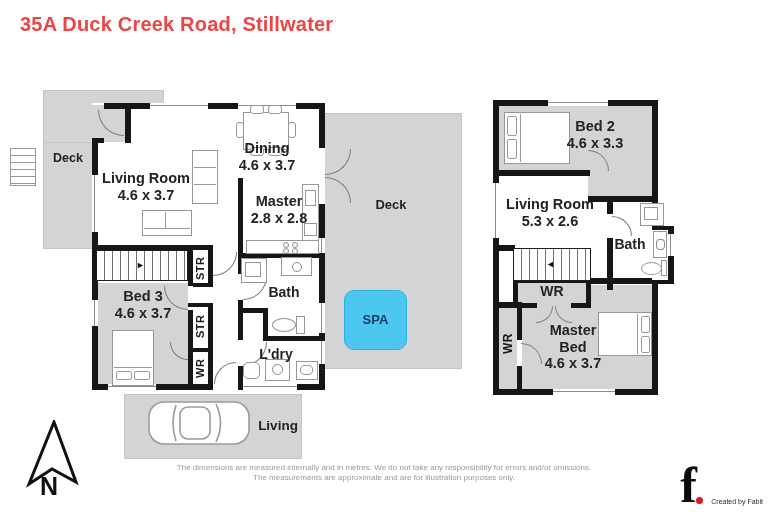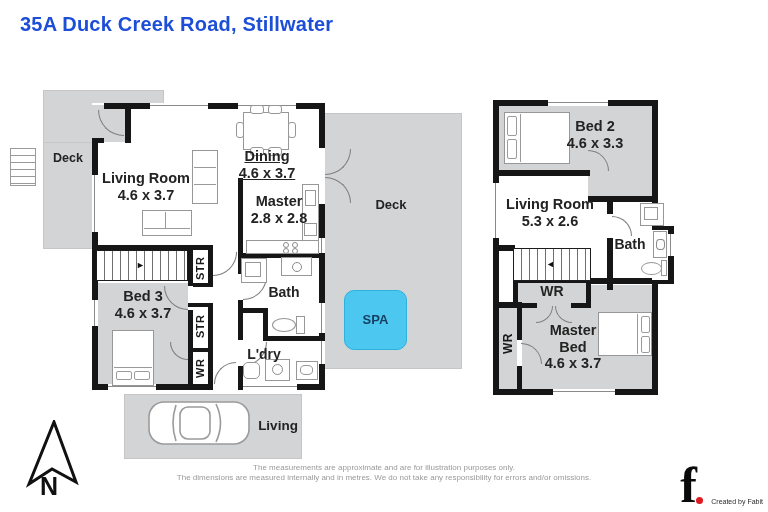--- a/index.html
+++ b/index.html
@@ -20,21 +20,21 @@
   .stairs{position:absolute;box-sizing:border-box;border:1.5px solid #1c1c1c;
           background:repeating-linear-gradient(90deg,#fff 0 7px,#707070 7px 8px);}
   .stair-arrow{position:absolute;font-size:9px;color:#111;line-height:1;}
   .arc-br{position:absolute;border-right:1.2px solid #7e7e7e;border-bottom:1.2px solid #7e7e7e;border-radius:0 0 100% 0;box-sizing:border-box;}
   .arc-bl{position:absolute;border-left:1.2px solid #7e7e7e;border-bottom:1.2px solid #7e7e7e;border-radius:0 0 0 100%;box-sizing:border-box;}
   .arc-tr{position:absolute;border-top:1.2px solid #7e7e7e;border-right:1.2px solid #7e7e7e;border-radius:0 100% 0 0;box-sizing:border-box;}
   .arc-tl{position:absolute;border-top:1.2px solid #7e7e7e;border-left:1.2px solid #7e7e7e;border-radius:100% 0 0 0;box-sizing:border-box;}
   .pillow{position:absolute;background:#fff;border:1px solid #9b9b9b;border-radius:2px;box-sizing:border-box;}
   .bedline{position:absolute;background:#9b9b9b;}
   .circle{position:absolute;border:1px solid #8a8a8a;border-radius:50%;background:#fff;box-sizing:border-box;}
-  .title{position:absolute;left:20px;top:13px;font-size:20px;font-weight:600;color:#1d4ed8;letter-spacing:.2px;}
+  .title{position:absolute;left:20px;top:13px;font-size:20px;font-weight:600;color:#ef4444;letter-spacing:.2px;}
   .subtitle{position:absolute;left:20px;top:39px;font-size:15px;font-weight:400;color:#a3a3a3;}
   .spa{position:absolute;left:344px;top:290px;width:63px;height:60px;background:#4cc8f0;border:1.5px solid #2fb0dd;
        border-radius:10px;box-sizing:border-box;text-align:center;line-height:57px;
        font-size:13px;font-weight:700;color:#173f63;}
   .steps{position:absolute;background:repeating-linear-gradient(to bottom,#fff 0 6px,#9a9a9a 6px 7px);border:1px solid #9a9a9a;box-sizing:border-box;}
   .disclaimer{position:absolute;left:0;right:0;top:463px;text-align:center;}
   .disc-head{font-size:11px;font-weight:700;color:#0c0c0c;margin-bottom:2px;}
   .disc-line{font-size:8px;color:#9a9a9a;line-height:9.5px;}
   .logo{position:absolute;right:3px;top:464px;width:110px;height:46px;}
   .logo-f{position:absolute;right:68px;top:-8px;font-family:"Liberation Serif",serif;font-weight:700;font-size:50px;color:#0a0a0a;}
@@ -165,35 +165,35 @@
         <path d="M70 7 Q79 26 70 45" fill="none"></path>
         <path d="M30 8 Q24 26 30 44" fill="none"></path>
       </g>
     </svg>
 
     <div class="room-label sm" style="left:44px;top:151px;width:48px;">Deck</div>
     <div class="room-label" style="left:100px;top:170px;width:92px;">
       <span>Living Room</span><br>
       <span>4.6 x 3.7</span>
     </div>
-    <div class="room-label" style="left:222px;top:148px;width:90px;text-decoration:underline;">
+    <div class="room-label" style="left:222px;top:140px;width:90px;">
       <span>Dining</span><br>
       <span>4.6 x 3.7</span>
     </div>
     <div class="room-label" style="left:238px;top:193px;width:82px;">
       <span>Master</span><br>
       <span>2.8 x 2.8</span>
     </div>
     <div class="room-label sm" style="left:366px;top:198px;width:50px;font-size:13px;">Deck</div>
     <div class="room-label" style="left:100px;top:288px;width:86px;">
       <span>Bed 3</span><br>
       <span>4.6 x 3.7</span>
     </div>
     <div class="room-label md" style="left:258px;top:285px;width:52px;">Bath</div>
-    <div class="room-label md" style="left:236px;top:347px;width:56px;">L'dry</div>
+    <div class="room-label md" style="left:248px;top:347px;width:56px;">L'dry</div>
     <div class="vlabel" style="left:194px;top:251px;height:34px;">STR</div>
     <div class="vlabel" style="left:194px;top:307px;height:38px;">STR</div>
     <div class="vlabel" style="left:194px;top:352px;height:32px;">WR</div>
     <div class="spa">SPA</div>
     <div class="room-label" style="left:248px;top:418px;width:60px;font-size:13.5px;">Living</div>
   </div>
 
   <div>
 
     <div class="white" style="left:493px;top:100px;width:165px;height:295px;"></div>
@@ -281,22 +281,22 @@
   </div>
 
   <div>
     <svg class="abs" style="left:26px;top:420px;" width="54" height="68" viewBox="0 0 54 68">
       <polygon points="28,2 50,62 26,49 3,64" fill="#fff" stroke="#111" stroke-width="3" stroke-linejoin="miter"></polygon>
     </svg>
     <div class="north-n">N</div>
   </div>
 
   <div class="disclaimer">
+    <div class="disc-line">The dimensions are measured internally and in metres. We do not take any responsibility for errors and/or omissions.</div>
     <div class="disc-line">The measurements are approximate and are for illustration purposes only.</div>
-    <div class="disc-line">The dimensions are measured internally and in metres. We do not take any responsibility for errors and/or omissions.</div>
   </div>
 
   <div class="logo">
     <span class="logo-f">f</span>
     <span class="logo-dot"></span>
     <span class="logo-credit">Created by Fabit</span>
   </div>
 
 </div>
 

